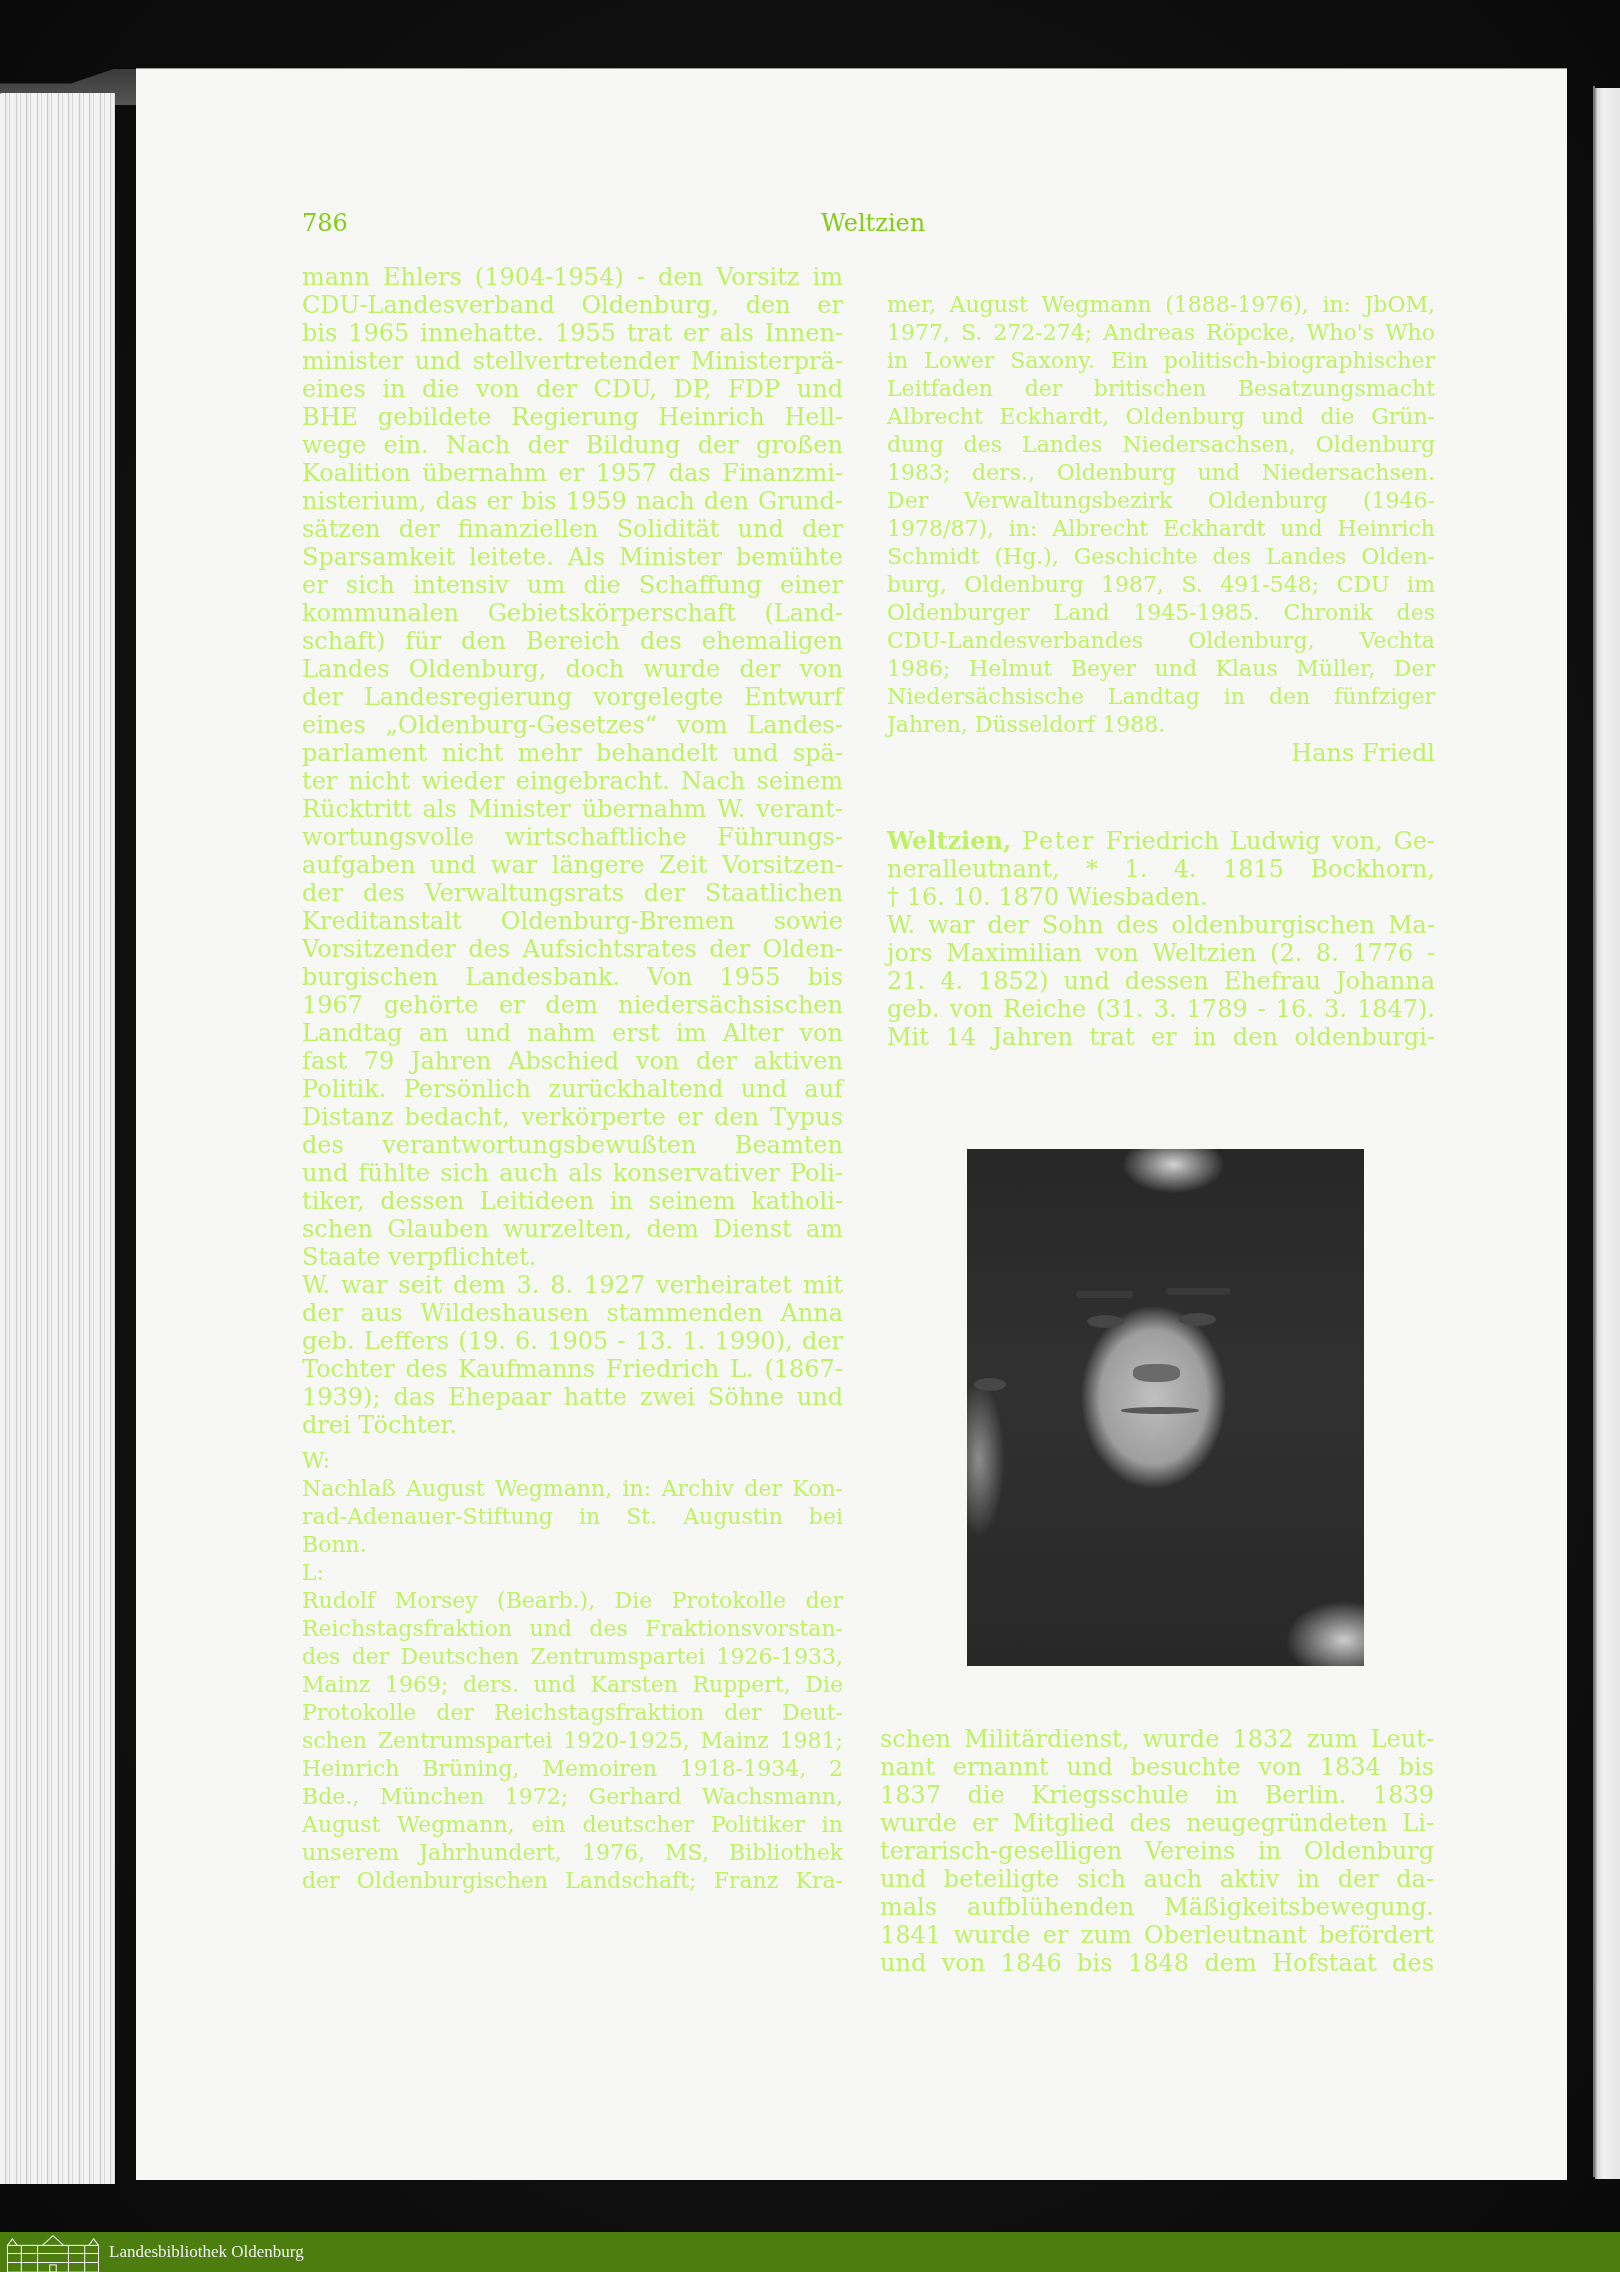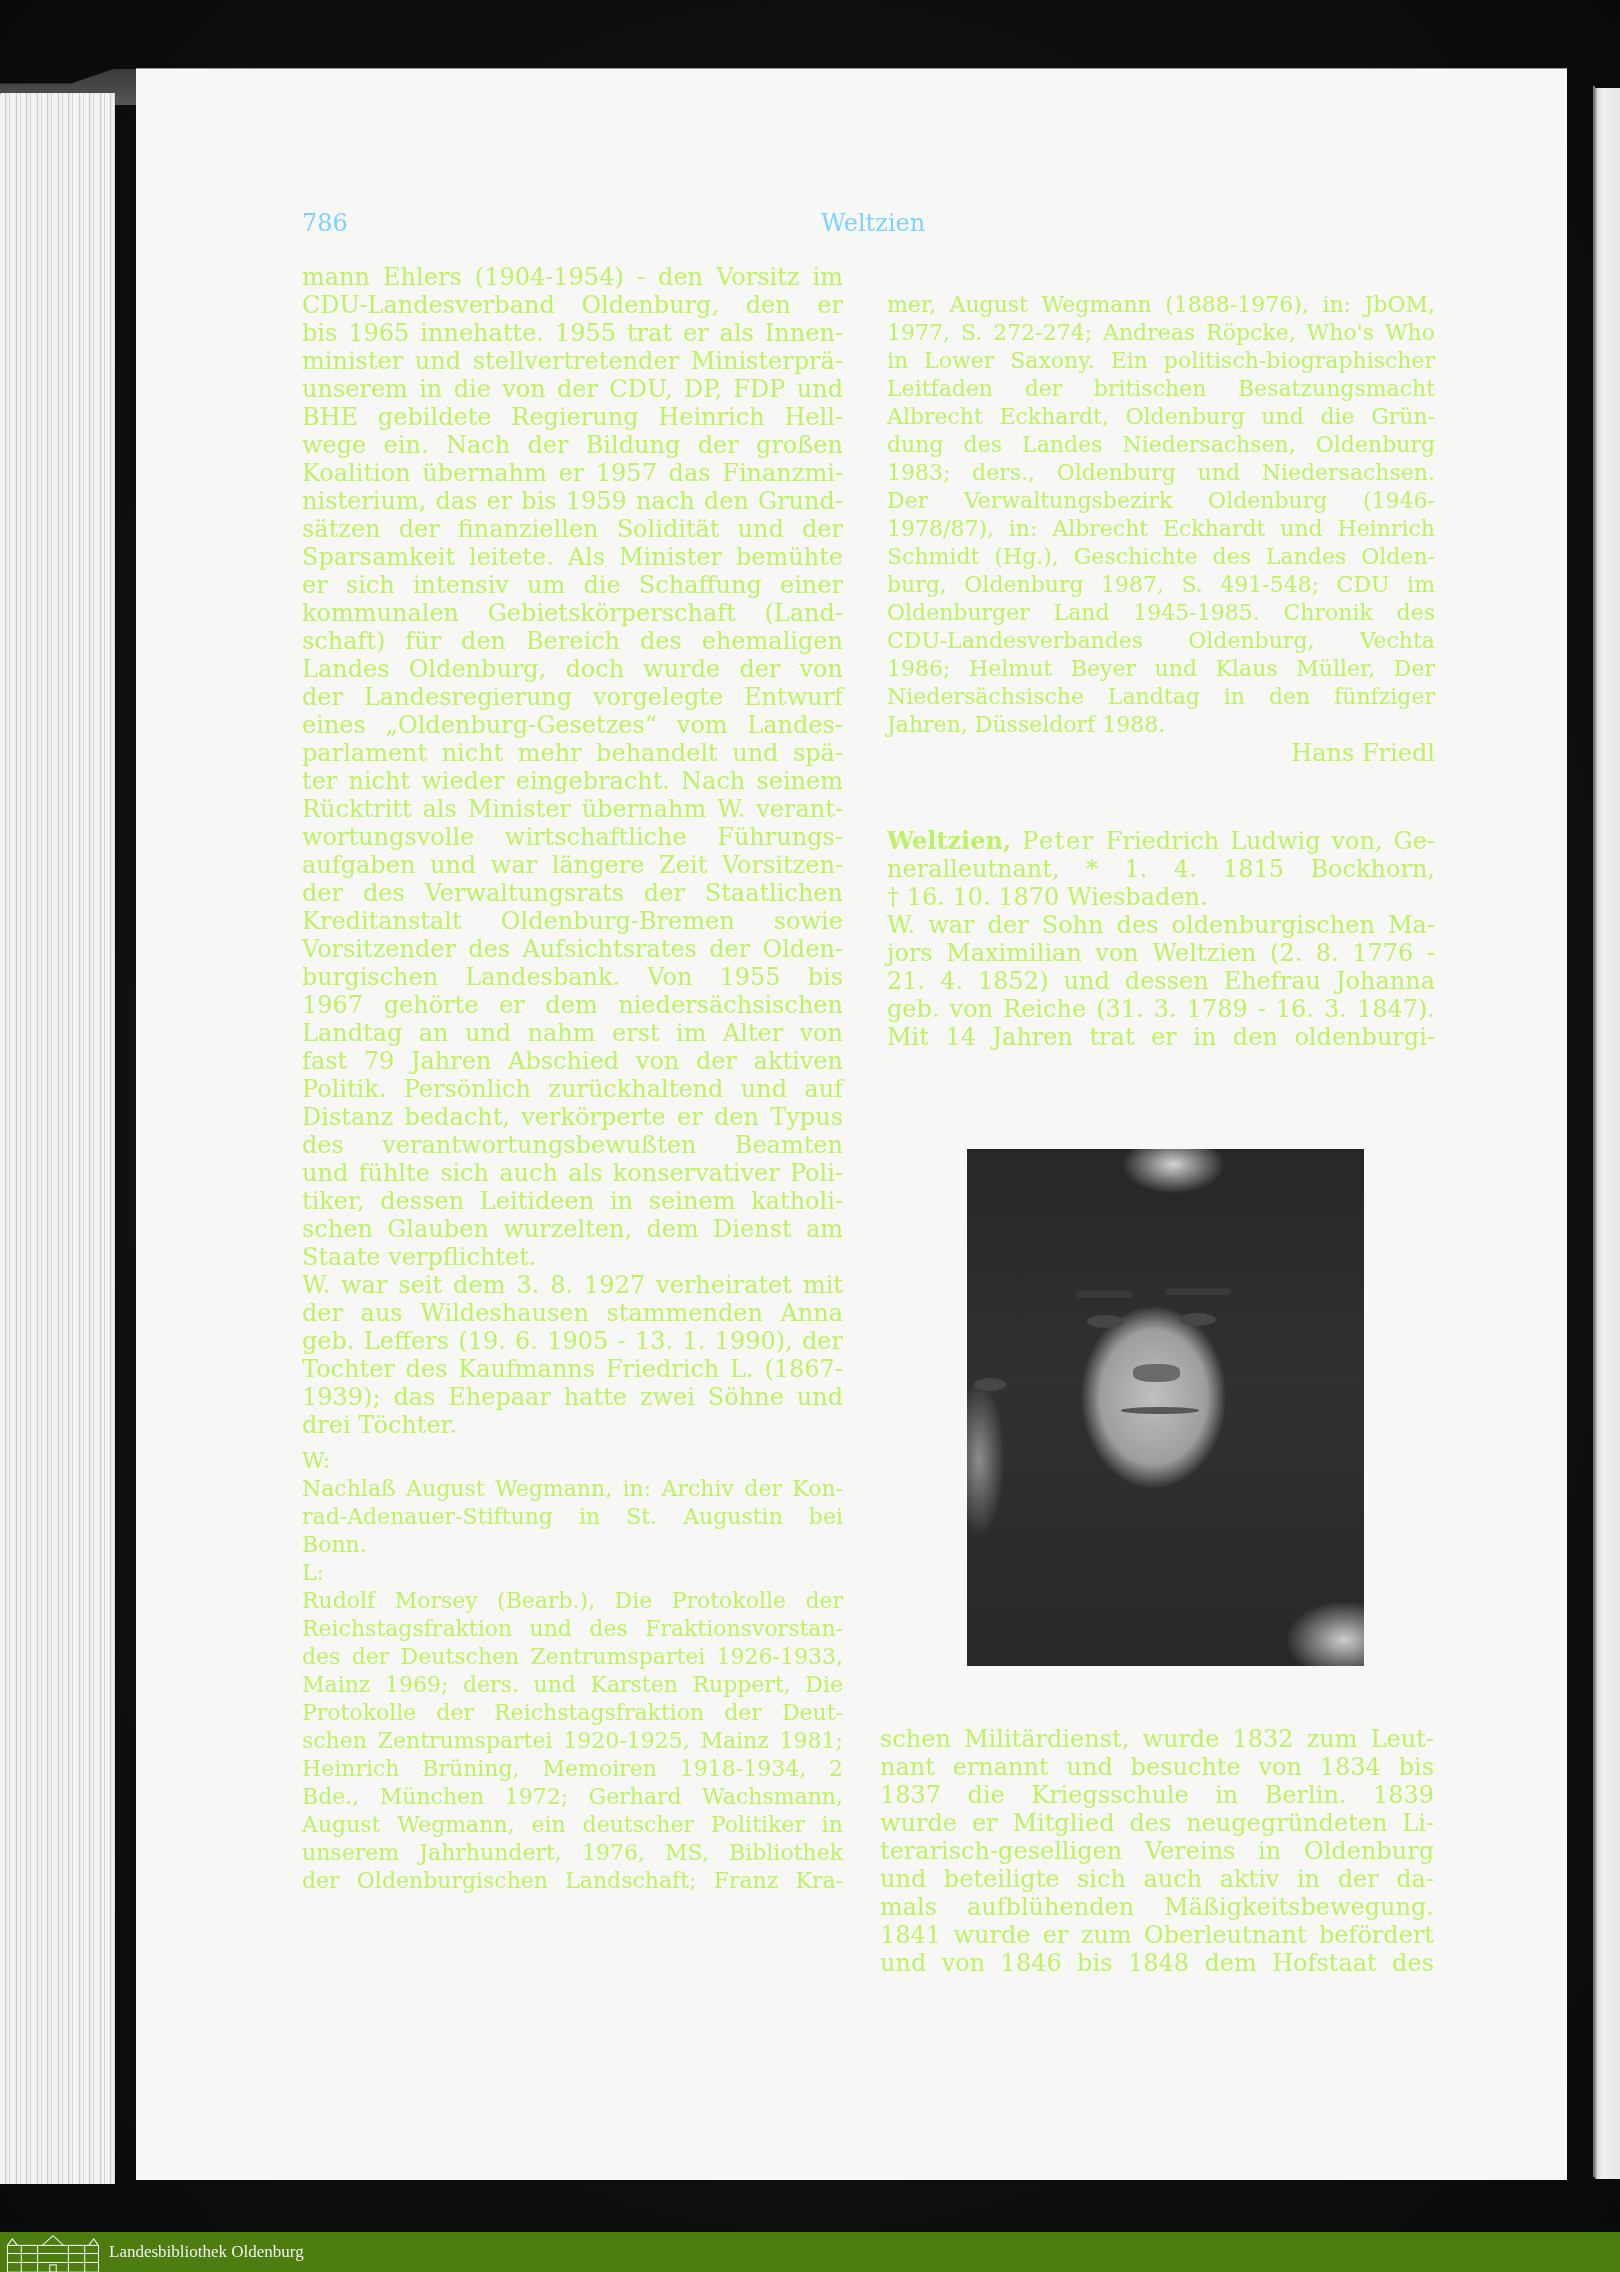--- a/index.html
+++ b/index.html
@@ -34,21 +34,21 @@
     position: absolute; left: 1595px; top: 88px; width: 26px; height: 2091px;
     background: linear-gradient(90deg, #8a8a8a 0px, #d9d9d9 2.4px, #f1f1f1 8px, #e4e4e4 26px);
   }
   .gutter-line {
     position: absolute; left: 1593px; top: 86px; width: 1.6px; height: 2091px;
     background: #7a7a7a;
   }
 
   .running-head {
     position: absolute; top: 209px; left: 302px; width: 1135px; height: 41px;
-    font-size: 24px; color: #7dd3fc;
+    font-size: 24px; color: #84cc16;
   }
   .page-number { position: absolute; left: 0; top: 0; }
   .head-title { position: absolute; left: 519px; top: 0; }
 
   .column {
     position: absolute; font-size: 24px; line-height: 28px; color: #bef264;
     text-align: justify; hyphens: none;
   }
   .col-left { left: 302px; top: 263px; width: 541px; }
   .col-right-top { left: 887px; top: 263px; width: 548px; margin-top: 28px; }
@@ -101,21 +101,21 @@
   <span class="page-number">786</span>
   <span class="head-title">Weltzien</span>
 </div>
 
 <div class="column col-left">
   <div id="left-body">
       <span class="line">mann Ehlers (1904-1954) - den Vorsitz im</span>
       <span class="line">CDU-Landesverband Oldenburg, den er</span>
       <span class="line">bis 1965 innehatte. 1955 trat er als Innen-</span>
       <span class="line">minister und stellvertretender Ministerprä-</span>
-      <span class="line">unserem in die von der CDU, DP, FDP und</span>
+      <span class="line">eines in die von der CDU, DP, FDP und</span>
       <span class="line">BHE gebildete Regierung Heinrich Hell-</span>
       <span class="line">wege ein. Nach der Bildung der großen</span>
       <span class="line">Koalition übernahm er 1957 das Finanzmi-</span>
       <span class="line">nisterium, das er bis 1959 nach den Grund-</span>
       <span class="line">sätzen der finanziellen Solidität und der</span>
       <span class="line">Sparsamkeit leitete. Als Minister bemühte</span>
       <span class="line">er sich intensiv um die Schaffung einer</span>
       <span class="line">kommunalen Gebietskörperschaft (Land-</span>
       <span class="line">schaft) für den Bereich des ehemaligen</span>
       <span class="line">Landes Oldenburg, doch wurde der von</span>

